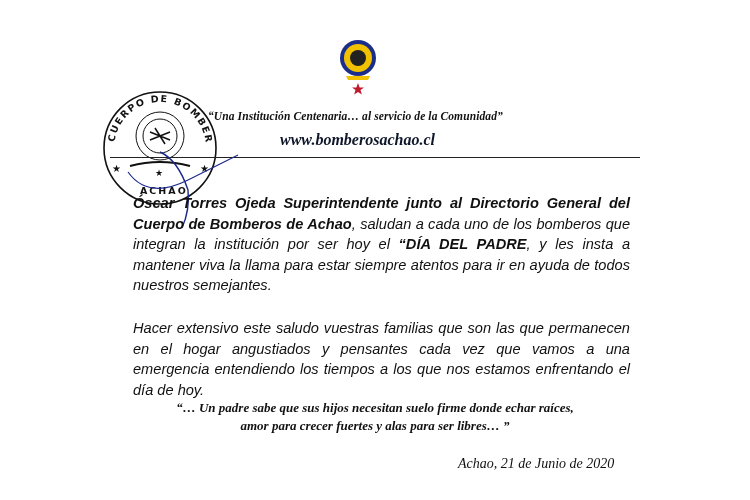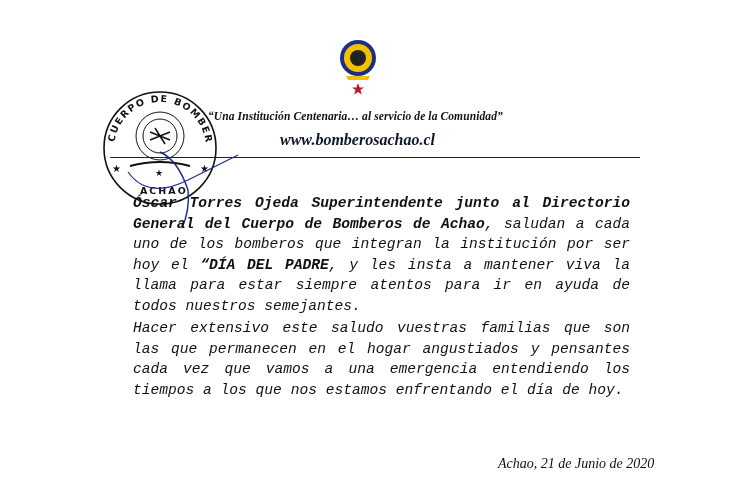--- a/index.html
+++ b/index.html
@@ -20,33 +20,33 @@
   .website {
     position: absolute; left: 280px; top: 131px; font-style: italic; font-weight: bold;
     font-family: "Liberation Serif", serif; font-size: 16px; color: #0f172a;
   }
   .rule {
     position: absolute; left: 110px; top: 157px; width: 530px; height: 0;
     border-top: 1.5px solid #222;
   }
   .body-text {
     position: absolute; left: 133px; width: 497px; font-style: italic;
-    font-family: Liberation Mono, monospace; font-size: 14.6px; line-height: 20.5px;
+    font-family: Liberation Sans, sans-serif; font-size: 14.6px; line-height: 20.5px;
     text-align: justify; text-align-last: left;
   }
   .p1 { top: 193px; }
   .p2 { top: 318px; }
   .bold { font-weight: bold; }
   .quote {
     position: absolute; left: 140px; width: 470px; top: 399px; text-align: center;
     font-style: italic; font-family: "Liberation Serif", serif; font-size: 13px; line-height: 18px; font-weight: bold;
   }
   .date {
     position: absolute; left: 458px; top: 456px; font-style: italic;
-    font-family: "Liberation Serif", serif; font-size: 14px; margin-left: 40px;
+    font-family: "Liberation Serif", serif; font-size: 14px;
   }
   .sig {
     position: absolute; left: 118px; top: 150px; width: 140px; height: 80px; pointer-events: none;
   }
 </style>
 </head>
 <body>
 
 <div class="logo">
   <svg width="52" height="60" viewBox="0 0 52 60">
@@ -85,15 +85,17 @@
   <path d="M10 22 Q30 50 70 30 Q100 15 120 5" fill="none" stroke="#1a2a8c" stroke-width="1.2"></path>
 </svg>
 
 <div class="body-text p1">
   <span class="bold">Óscar Torres Ojeda Superintendente junto al Directorio General del Cuerpo de Bomberos de Achao</span><span>, saludan a cada uno de los bomberos que integran la institución por ser hoy el </span><span class="bold">“DÍA DEL PADRE</span><span>, y les insta a mantener viva la llama para estar siempre atentos para ir en ayuda de todos nuestros semejantes.</span>
 </div>
 
 <div class="body-text p2">Hacer extensivo este saludo vuestras familias que son las que permanecen en el hogar angustiados y pensantes cada vez que vamos a una emergencia entendiendo los tiempos a los que nos estamos enfrentando el día de hoy.</div>
 
 <div class="quote">
+  <div>“… Un padre sabe que sus hijos necesitan suelo firme donde echar raíces,</div>
+  <div>amor  para crecer fuertes y alas para ser libres… ”</div>
 </div>
 
 <div class="date">Achao, 21 de Junio de 2020</div>
 
 </body></html>

